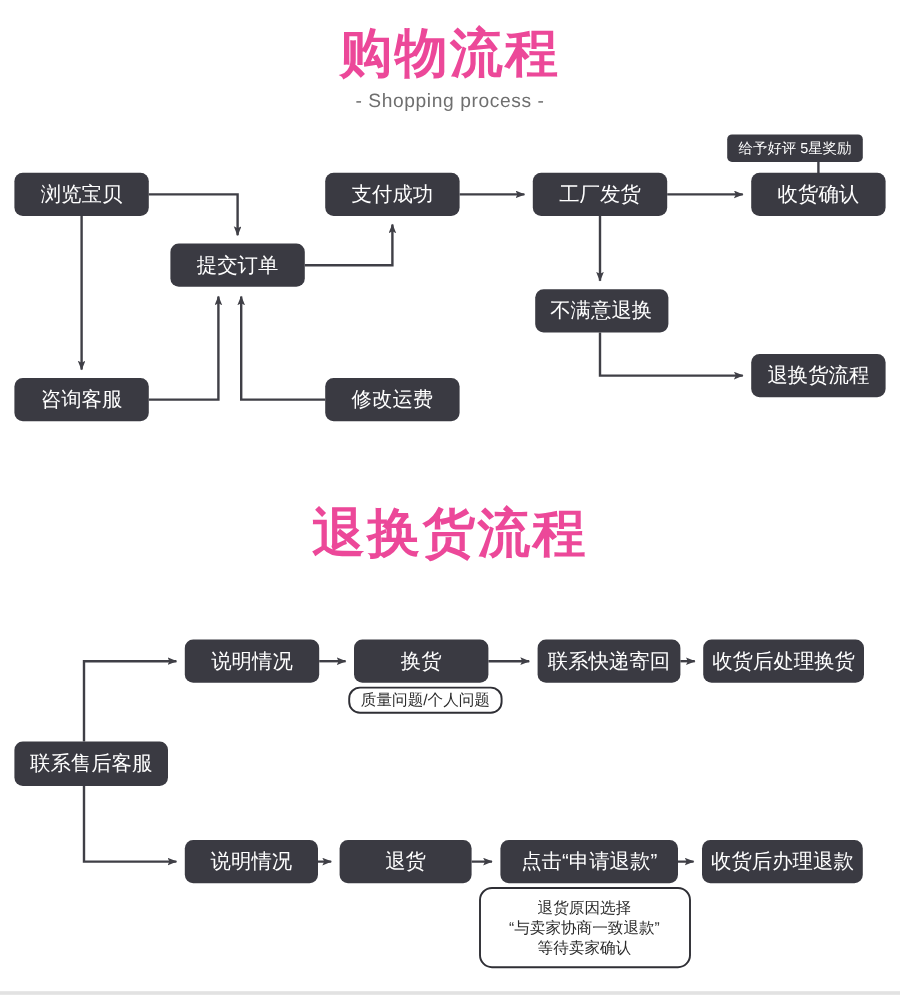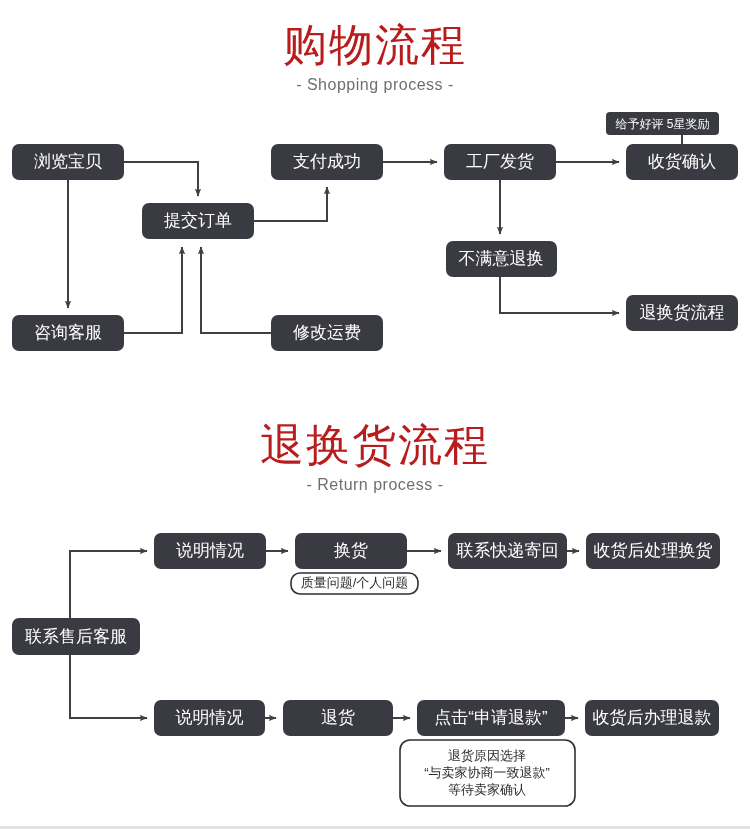--- a/index.html
+++ b/index.html
@@ -9,22 +9,22 @@
     font-family:"Liberation Sans","DejaVu Sans",sans-serif;
     color:#333;
     overflow:hidden;
     position:relative;
   }
   .page{position:relative;width:750px;height:829px;}
   .heading{
     position:absolute;left:0;width:750px;text-align:center;
   }
   .heading .h-cn{
-    font-size:44px;line-height:54px;color:#b91c1c;letter-spacing:2px;
-    font-weight:400;
+    font-size:44px;line-height:54px;color:#ec4899;letter-spacing:2px;
+    font-weight:700;
   }
   .heading .h-en{
     font-size:16px;line-height:22px;color:#6f6f6f;margin-top:2px;letter-spacing:0.5px;
   }
   #hd1{top:18px;}
   #hd2{top:418px;}
 
   svg.flow{position:absolute;left:0;top:0;width:750px;height:829px;}
   .lnk{fill:none;stroke:#3f3f46;stroke-width:2;}
   .node-rect{fill:#3a3a42;}
@@ -49,21 +49,20 @@
 
 <div class="page">
 
   <div class="heading" id="hd1">
     <div class="h-cn">购物流程</div>
     <div class="h-en">- Shopping process -</div>
   </div>
 
   <div class="heading" id="hd2">
     <div class="h-cn">退换货流程</div>
-    <div class="h-en">- Return process -</div>
   </div>
 
   <svg class="flow" viewBox="0 0 750 829">
     <defs>
       <marker id="ah" markerWidth="9" markerHeight="9" refX="7.4" refY="3.2" orient="auto" markerUnits="userSpaceOnUse">
         <path d="M0,0 L8,3.2 L0,6.4 L1.6,3.2 Z" fill="#3f3f46"></path>
       </marker>
     </defs>
 
     <path class="lnk" d="M124,162 L198,162 L198,196" marker-end="url(#ah)"></path>

